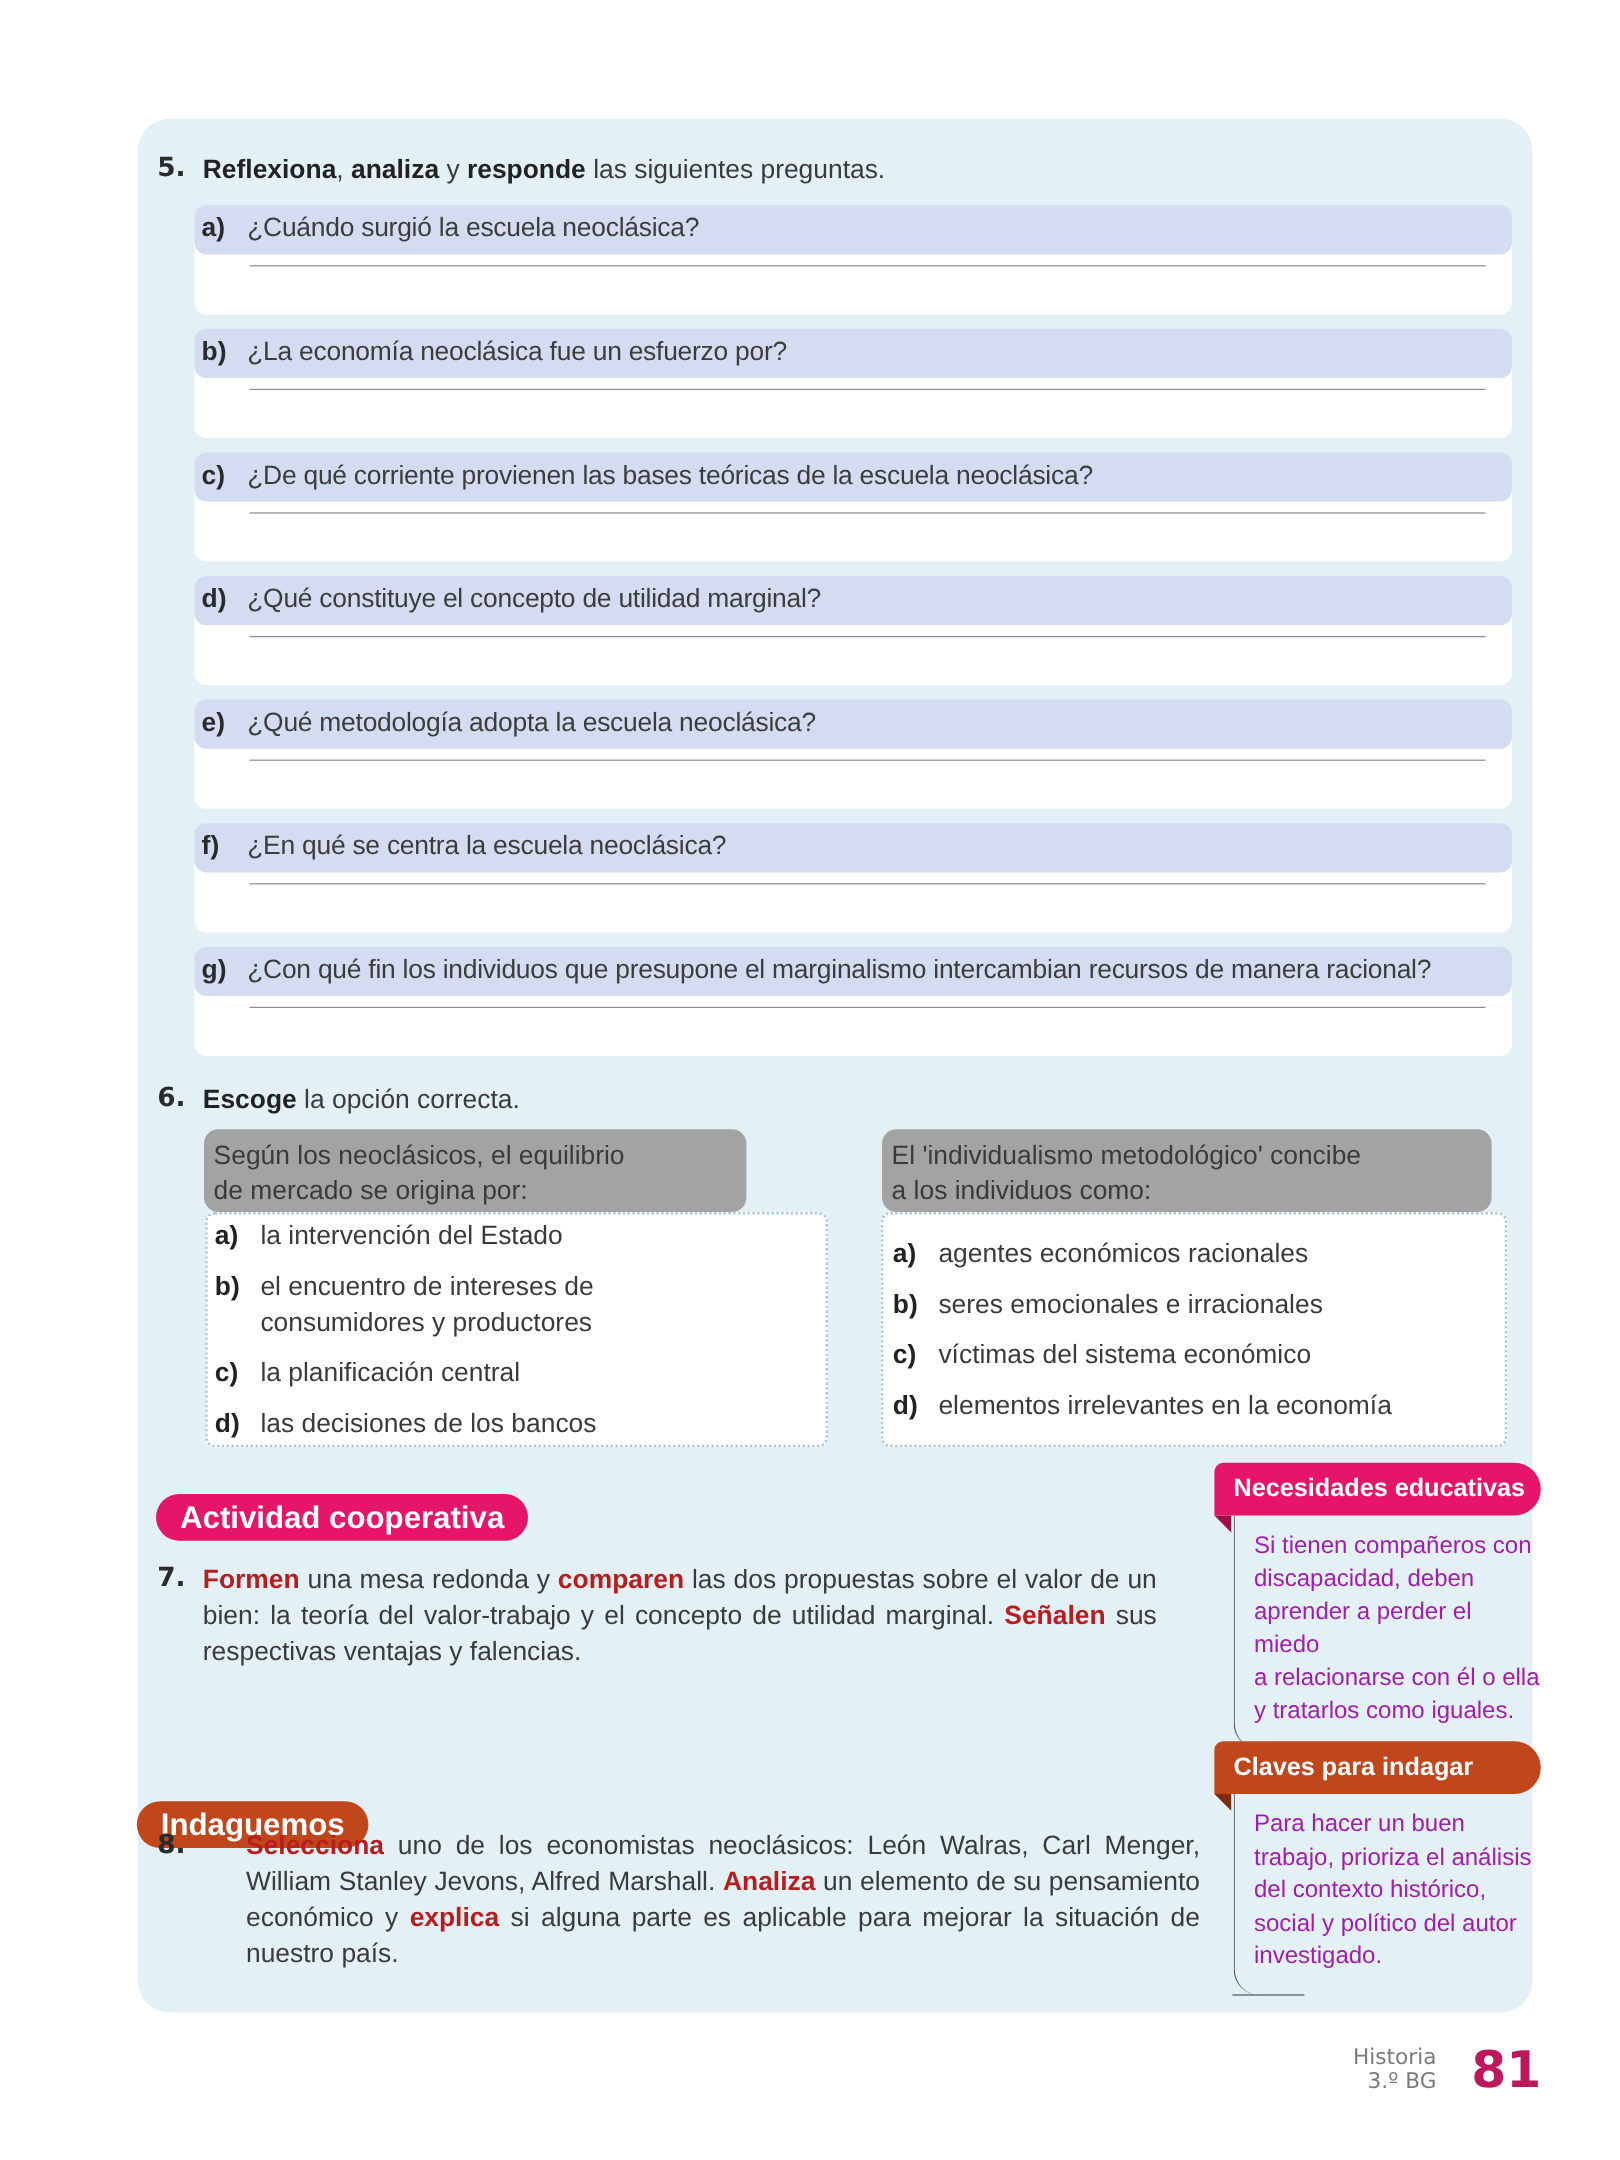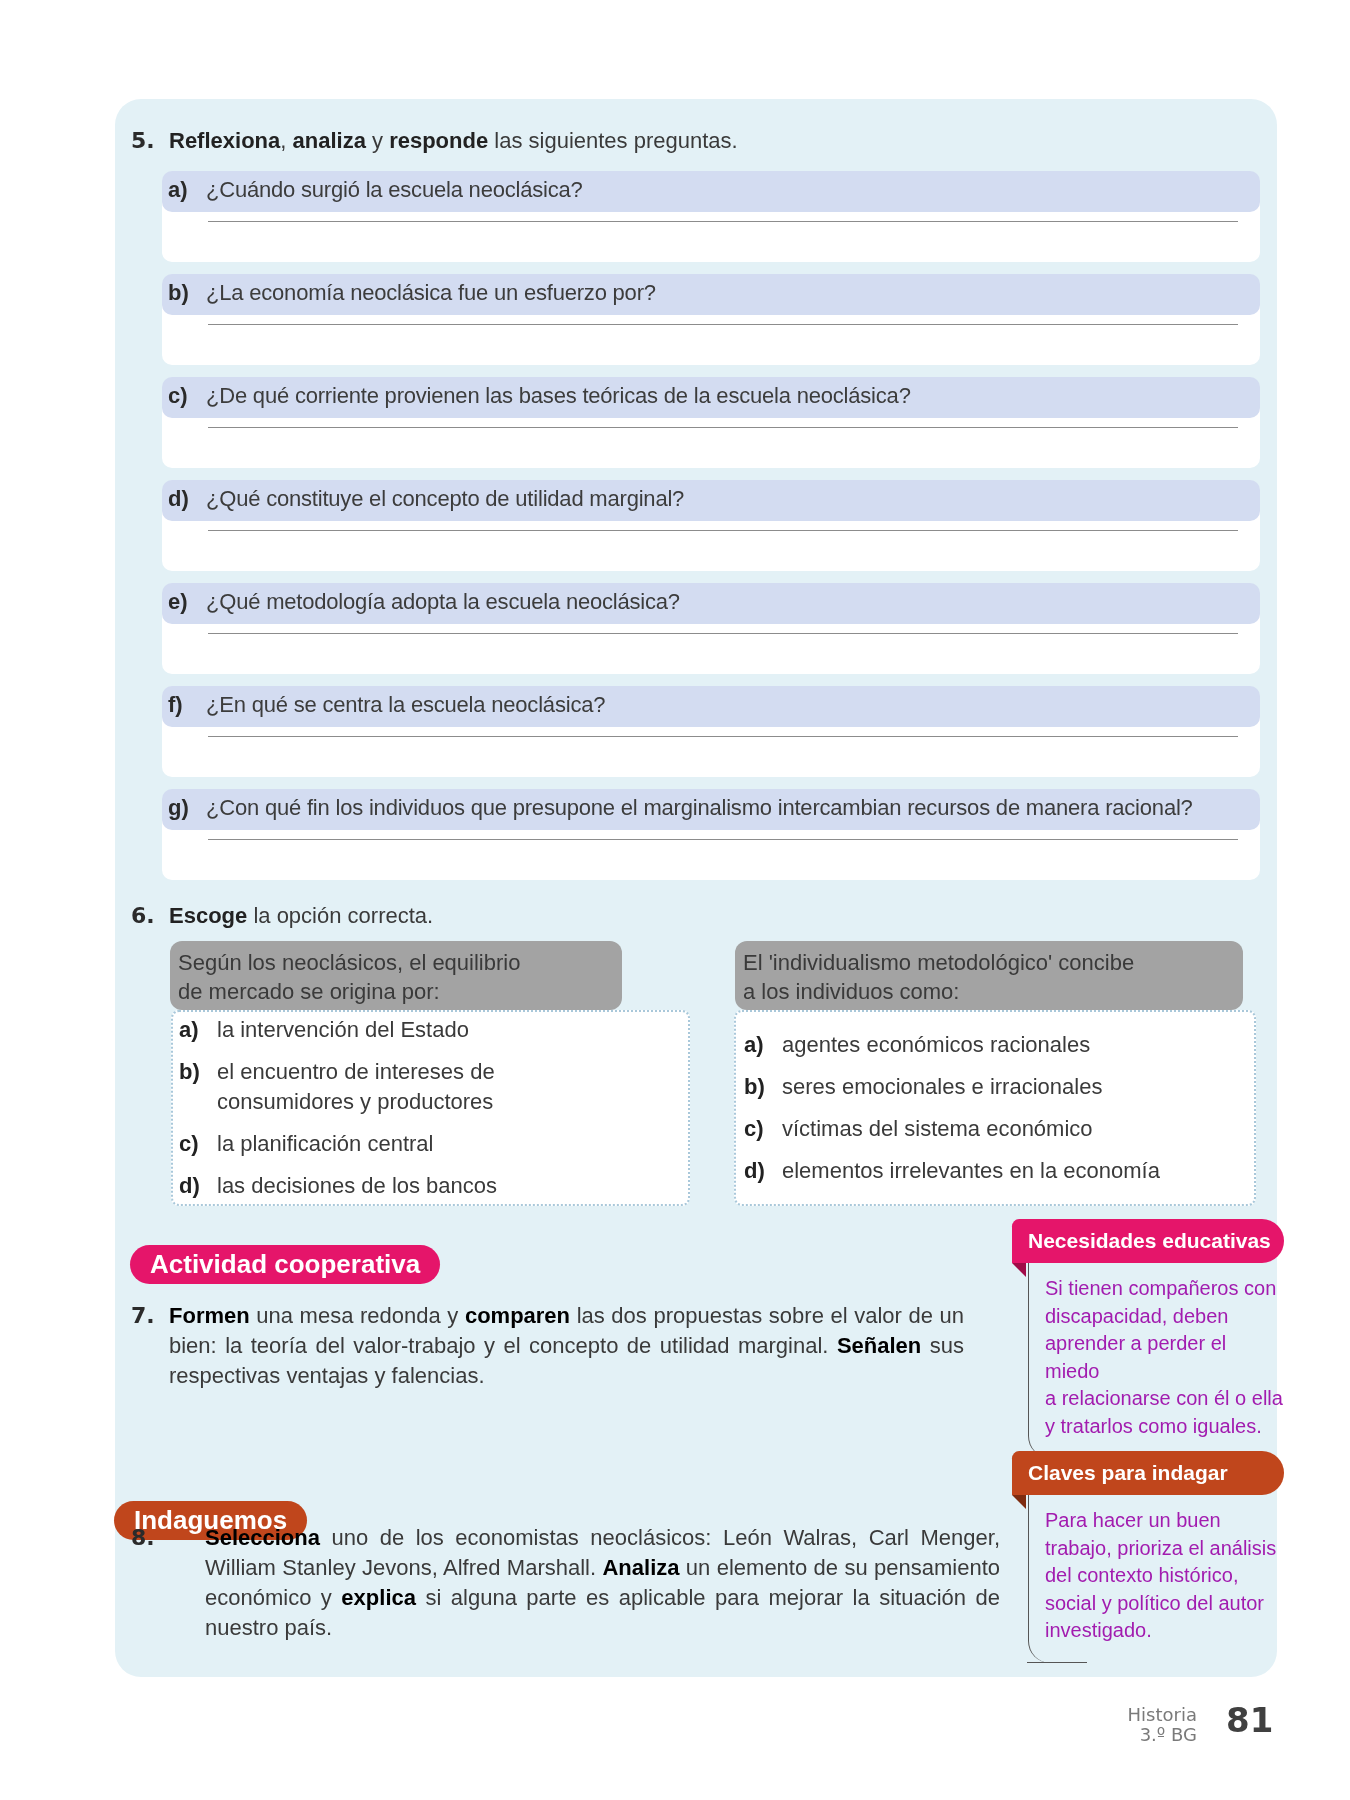--- a/index.html
+++ b/index.html
@@ -45,21 +45,21 @@
     
     .tag {
       position: absolute; color: #fff; font-weight: bold; font-size: 26px;
       font-family: "Liberation Sans", sans-serif; border-radius: 20px; padding: 0 20px;
       height: 39px; line-height: 39px;
     }
     .tag.pink { background: #e5156a; }
     .tag.rust { background: #c0461c; }
 
     .para { position: absolute; font-size: 22px; line-height: 30px; font-family: "Liberation Sans", sans-serif; color: #3a3a3a; text-align: justify; }
-    .para b { color: #000000; }
+    .para b { color: #b91c1c; }
 
     
     .note { position: absolute; left: 1012px; width: 272px; }
     .note .hd {
       position: relative; height: 44px; line-height: 44px; color: #fff; font-weight: bold;
       font-size: 21px; padding-left: 16px; border-radius: 8px 24px 24px 0;
       font-family: "Liberation Sans", sans-serif;
     }
     .note .fold { position: absolute; left: 0; top: 44px; width: 0; height: 0; border-top: 14px solid; border-left: 14px solid transparent; }
     .note .bd {
@@ -67,21 +67,21 @@
       border-left: 1.5px solid #555; border-bottom-left-radius: 22px;
       font-size: 20px; line-height: 27.5px; color: #a21caf; font-family: Liberation Sans, sans-serif;
     }
     .note .bd::after { content: ""; position: absolute; left: -2px; bottom: 0; width: 60px; border-bottom: 1.5px solid #555; }
     .note.pink .hd { background: #e5156a; }
     .note.pink .fold { border-top-color: #a00c48; }
     .note.rust .hd { background: #c0461c; }
     .note.rust .fold { border-top-color: #7e2c10; }
 
     .footer-subject { position: absolute; right: 153px; top: 1705px; text-align: right; font-size: 18px; line-height: 20px; color: #7a7a7a; font-family: "DejaVu Sans", sans-serif; }
-    .footer-page { position: absolute; left: 1226px; top: 1700px; font-size: 34px; font-weight: bold; color: #404040; font-family: "DejaVu Sans", sans-serif; text-align: right; }
+    .footer-page { position: absolute; left: 1226px; top: 1700px; font-size: 42px; font-weight: bold; color: #be185d; font-family: "DejaVu Sans", sans-serif; text-align: right; }
   </style>
 </head>
 <body>
 
 <div class="panel"></div>
 
 <span class="qnum" style="left:131px; top:128px;">5.</span>
 <div class="stmt" style="left:169px; top:128px;">
   <b>Reflexiona</b><span>,</span>
   <b>analiza</b>

